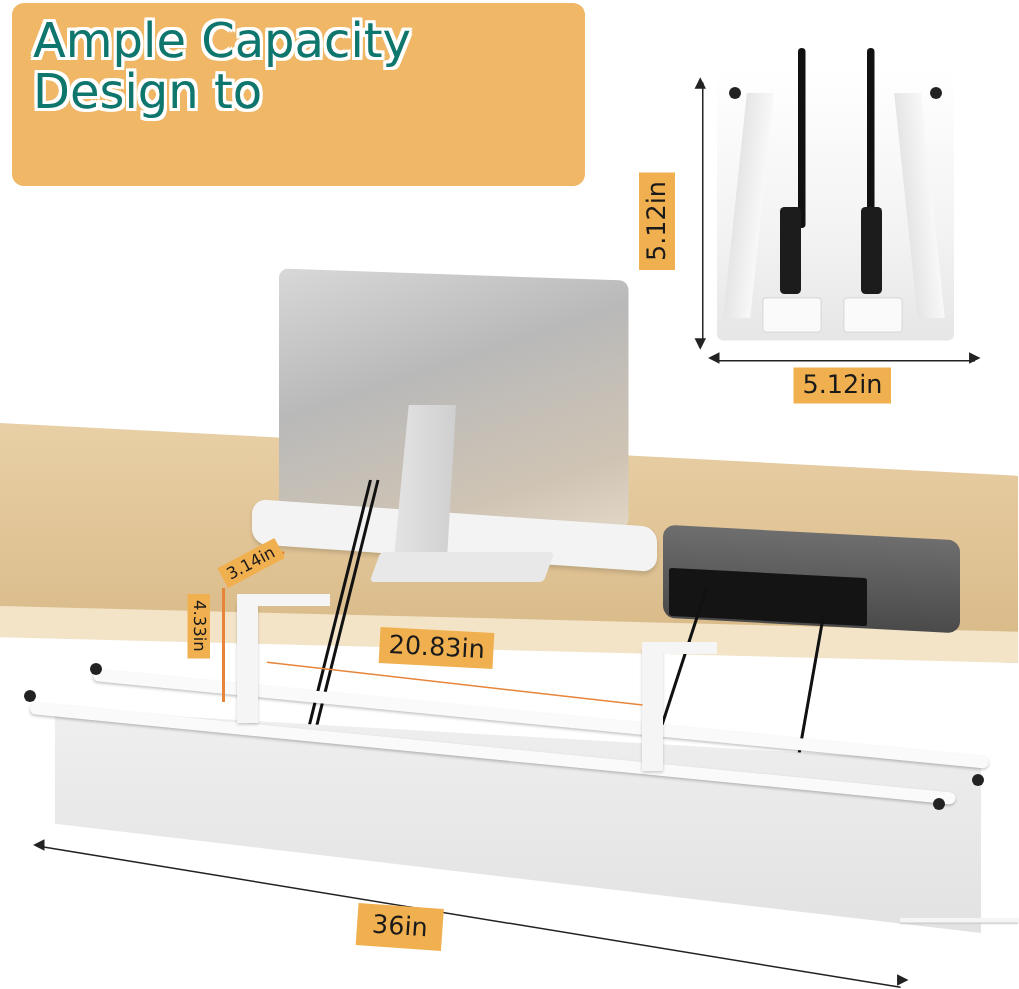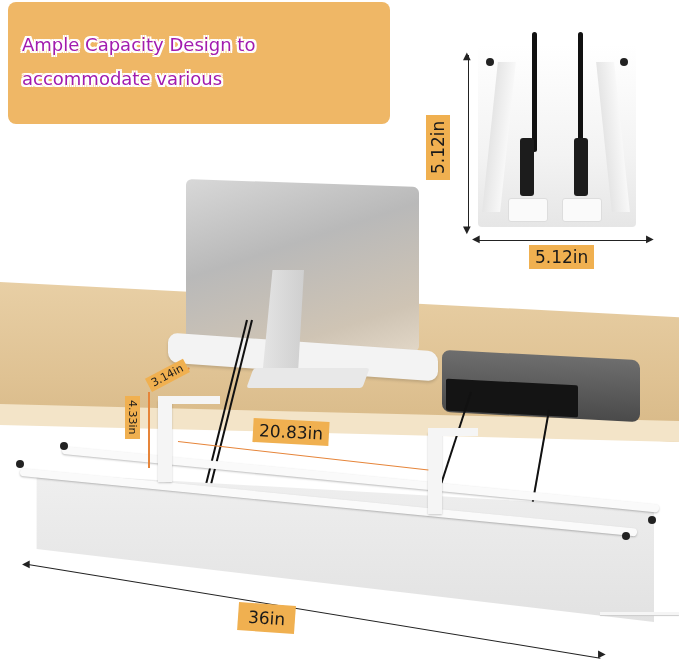--- a/index.html
+++ b/index.html
@@ -1,19 +1,19 @@
 <!DOCTYPE html>
 <html><head>
 <meta charset="utf-8">
 <style>
   html,body{margin:0;padding:0;background:#ffffff;}
   body{width:679px;height:659px;position:relative;overflow:hidden;font-family:"DejaVu Sans","Liberation Sans",sans-serif;}
   .abs{position:absolute;}
   .headline-box{left:8px;top:2px;width:382px;height:122px;background:#efb766;border-radius:8px;}
-  .headline{left:22px;top:28px;width:370px;font-size:18px;line-height:34px;color:#a21caf;
+  .headline{left:22px;top:10px;width:370px;font-size:32px;line-height:34px;color:#0f766e;
     text-shadow:-2px -2px 0 #fff,2px -2px 0 #fff,-2px 2px 0 #fff,2px 2px 0 #fff,0 2px 0 #fff,0 -2px 0 #fff,2px 0 0 #fff,-2px 0 0 #fff;}
   .tag{background:#f0b050;color:#1a1a1a;font-size:17px;padding:2px 6px;white-space:nowrap;}
   .tag-small{font-size:11px;padding:1px 4px;}
   .desk{left:0;top:282px;width:679px;height:160px;background:linear-gradient(180deg,#e8cfa5 0%,#dfc293 60%,#d7b886 100%);
     clip-path:polygon(0 0,100% 22%,100% 100%,0 78%);}
   .desk-edge{left:0;top:404px;width:679px;height:38px;background:#f3e4c8;clip-path:polygon(0 0,100% 45%,100% 100%,0 55%);}
   .monitor{left:186px;top:183px;width:233px;height:165px;border-radius:6px;
     background:linear-gradient(160deg,#d8d8d8 0%,#b9b9b9 40%,#cfc4b4 80%,#e2d7c7 100%);transform:skewY(2deg);}
   .stand{left:262px;top:270px;width:42px;height:108px;background:linear-gradient(90deg,#e4e4e4,#cfcfcf);
     clip-path:polygon(25% 0,100% 0,85% 100%,0 100%);}
@@ -34,21 +34,20 @@
   .plug{width:14px;height:58px;background:#1c1c1c;border-radius:3px;}
   .arrow-line{background:#222;}
   .orange-line{background:#e6853a;}
 </style>
 </head>
 <body>
 
 <div class="abs headline-box"></div>
 <div class="abs headline">
   <div>Ample Capacity Design to</div>
-  <div>accommodate various</div>
 </div>
 
 <div class="abs inset"></div>
 <div class="abs inset-wall" style="left:490px;top:62px;transform:skewX(-6deg);"></div>
 <div class="abs inset-wall" style="left:604px;top:62px;transform:skewX(6deg);"></div>
 <div class="abs cap" style="left:486px;top:58px;"></div>
 <div class="abs cap" style="left:620px;top:58px;"></div>
 <div class="abs cable" style="left:532px;top:32px;height:120px;width:5px;border-radius:3px;"></div>
 <div class="abs cable" style="left:578px;top:32px;height:120px;width:5px;border-radius:3px;"></div>
 <div class="abs plug" style="left:520px;top:138px;"></div>

